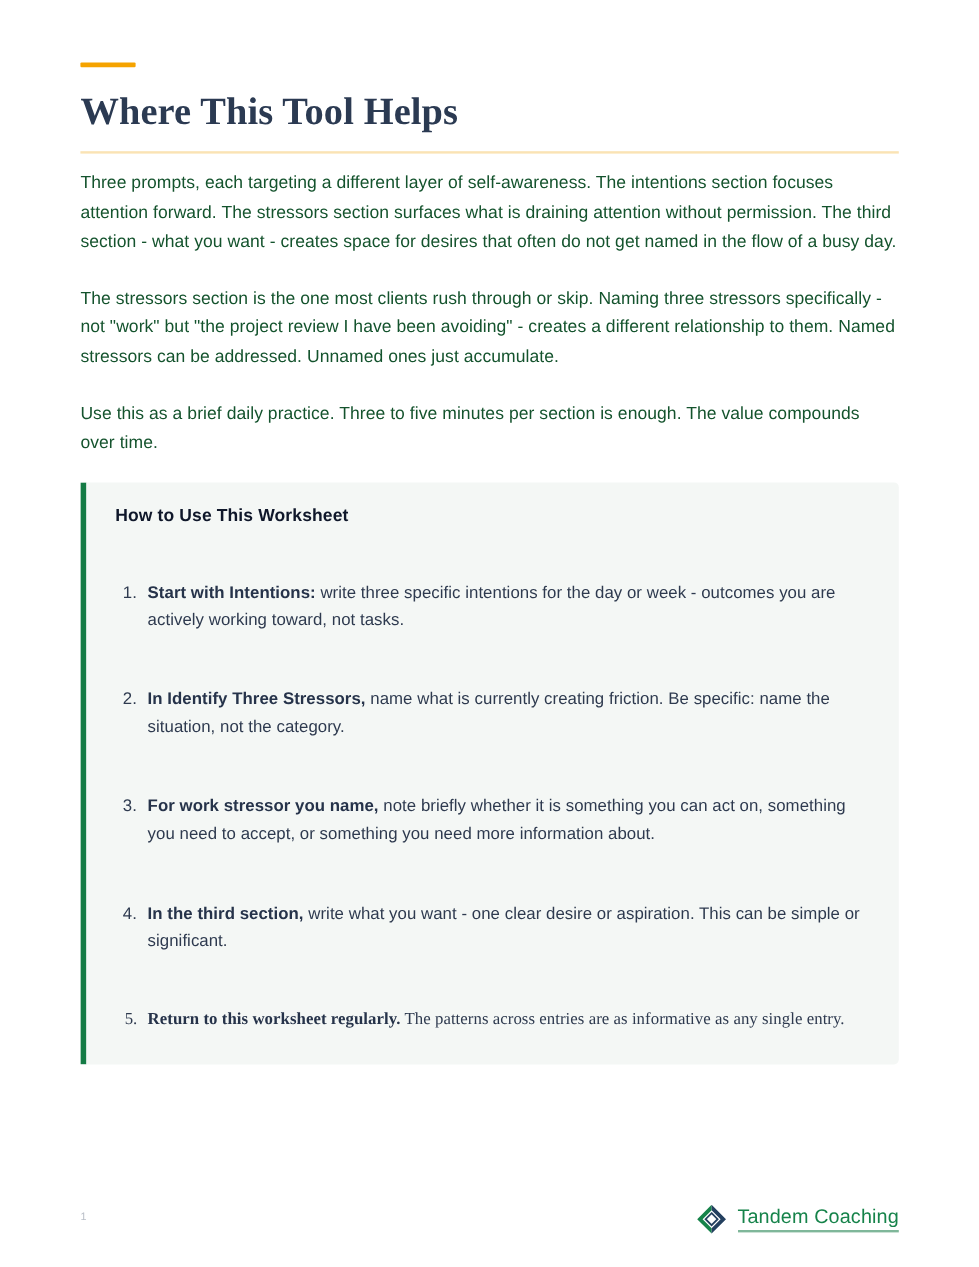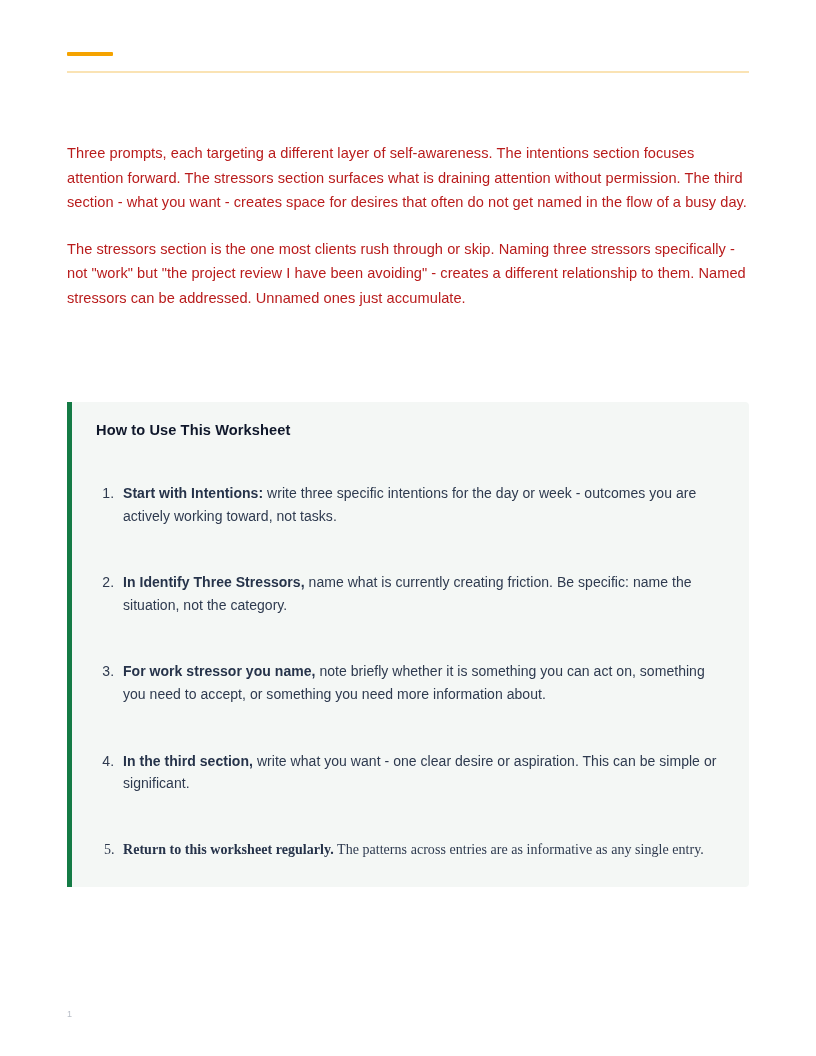--- a/index.html
+++ b/index.html
@@ -56,21 +56,21 @@
   .content {
     position: absolute;
     left: 67px;
     top: 141px;
     width: 682px;
   }
   p.body-par {
     margin: 0 0 22px 0;
     font-size: 14.6px;
     line-height: 24.6px;
-    color: #b91c1c;
+    color: #14532d;
     letter-spacing: 0.05px;
   }
   p.body-par:last-of-type {
     margin-bottom: 0;
   }
 
   
   .callout {
     position: absolute;
     left: 67px;
@@ -159,26 +159,28 @@
     margin-top: 1px;
   }
 </style>
 </head>
 <body>
 
 <div class="page">
 
   <div class="header">
     <div class="accent-bar"></div>
+    <h1 class="page-title">Where This Tool Helps</h1>
     <div class="title-rule"></div>
   </div>
 
   <div class="content">
     <p class="body-par">Three prompts, each targeting a different layer of self-awareness. The intentions section focuses attention forward. The stressors section surfaces what is draining attention without permission. The third section - what you want - creates space for desires that often do not get named in the flow of a busy day.</p>
     <p class="body-par">The stressors section is the one most clients rush through or skip. Naming three stressors specifically - not "work" but "the project review I have been avoiding" - creates a different relationship to them. Named stressors can be addressed. Unnamed ones just accumulate.</p>
+    <p class="body-par">Use this as a brief daily practice. Three to five minutes per section is enough. The value compounds over time.</p>
   </div>
 
   <div class="callout">
     <div class="callout-title">How to Use This Worksheet</div>
     <ol class="steps">
       <li>
         <span class="lead">Start with Intentions:</span><span> write three specific intentions for the day or week - outcomes you are actively working toward, not tasks.</span>
       </li>
       <li>
         <span class="lead">In Identify Three Stressors,</span><span> name what is currently creating friction. Be specific: name the situation, not the category.</span>
@@ -190,15 +192,29 @@
         <span class="lead">In the third section,</span><span> write what you want - one clear desire or aspiration. This can be simple or significant.</span>
       </li>
       <li>
         <span class="lead">Return to this worksheet regularly.</span><span> The patterns across entries are as informative as any single entry.</span>
       </li>
     </ol>
   </div>
 
   <div class="footer">
     <div class="page-number">1</div>
+    <div class="brand">
+      <svg class="brand-mark" viewBox="0 0 52 52">
+
+        <path d="M26 2 L2 26 L26 50 L26 41 L11 26 L26 11 Z" fill="#16834A"></path>
+
+        <path d="M26 2 L50 26 L26 50 L26 41 L41 26 L26 11 Z" fill="#24405F"></path>
+
+        <path d="M26 16 L36 26 L26 36 L16 26 Z" fill="none" stroke="#24405F" stroke-width="3"></path>
+      </svg>
+      <div class="brand-name-wrap">
+        <span class="brand-name">Tandem Coaching</span>
+        <span class="brand-underline"></span>
+      </div>
+    </div>
   </div>
 
 </div>
 
 </body></html>

